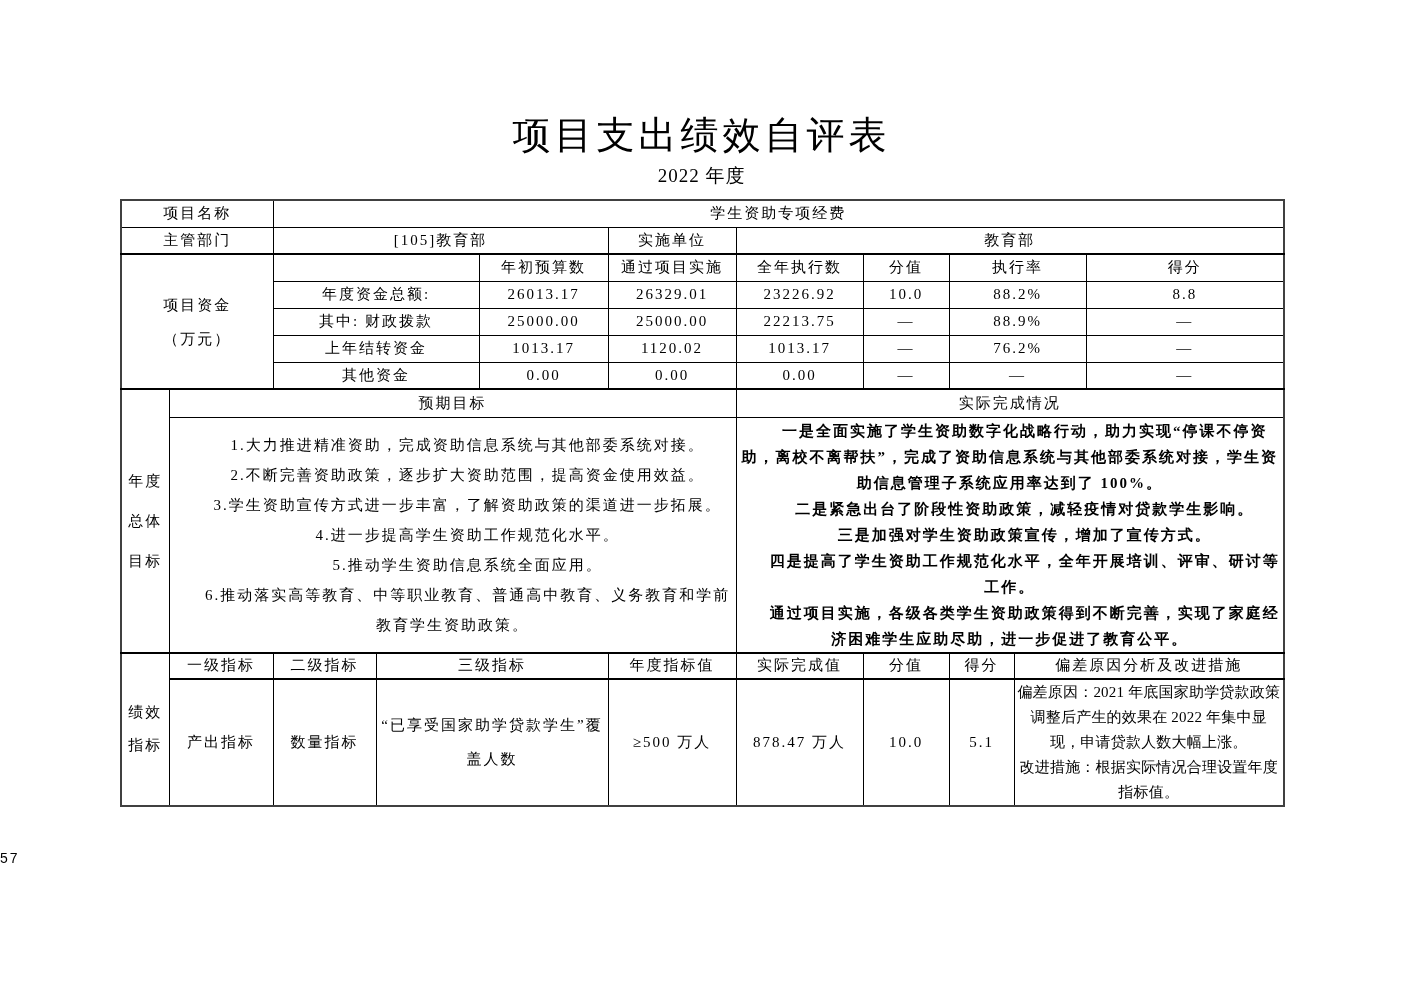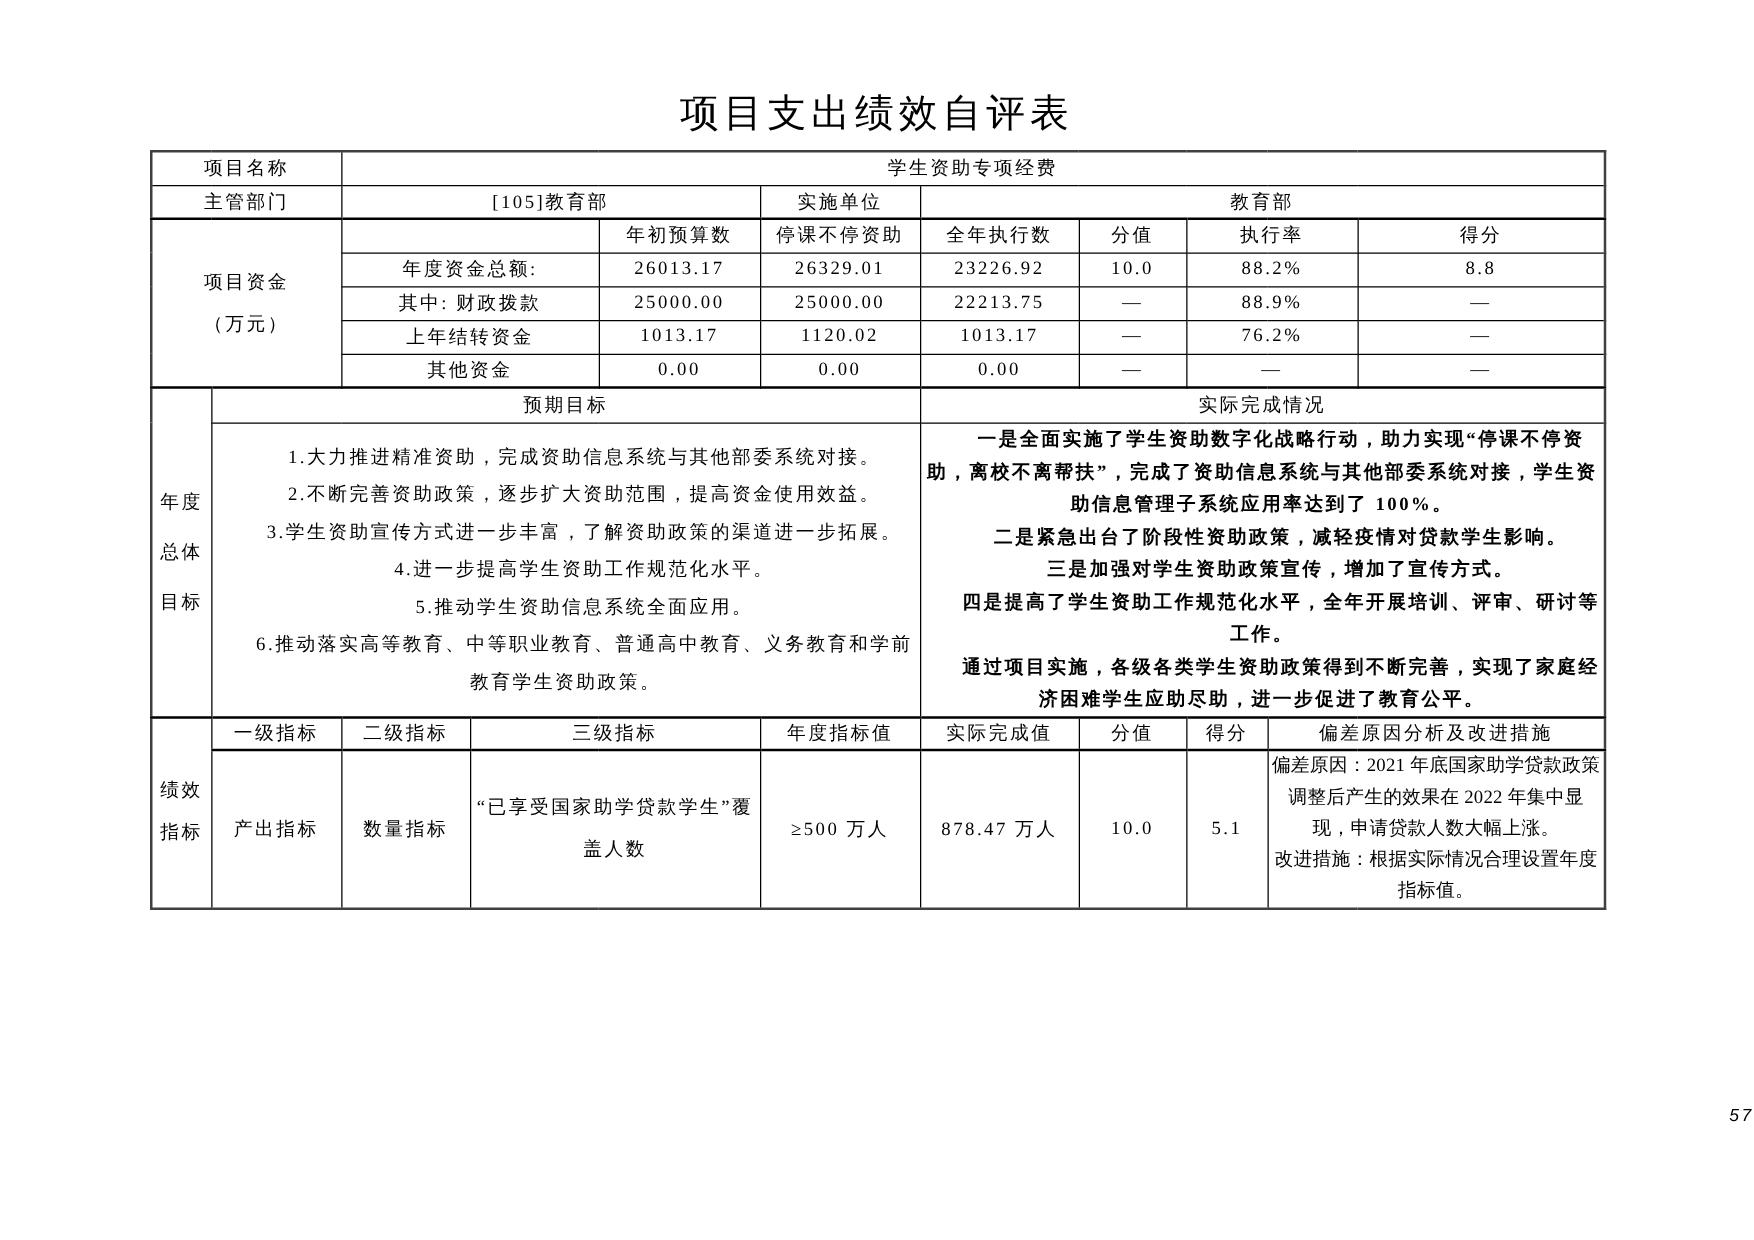--- a/index.html
+++ b/index.html
@@ -6,23 +6,23 @@
   html, body { margin: 0; padding: 0; background: #ffffff; }
   body {
     width: 1403px; height: 992px;
     font-family: "Liberation Serif", "DejaVu Serif", serif;
     color: #000;
     position: relative;
   }
   .page { position: relative; width: 1403px; height: 992px; overflow: hidden; }
 
   .doc-title {
-    margin: 0; padding-top: 74px;
+    margin: 0; padding-top: 118px;
     text-align: center;
-    font-size: 31px; font-weight: normal;
+    font-size: 38px; font-weight: normal;
     letter-spacing: 4px;
     line-height: 34px;
   }
   .doc-subtitle {
     margin-top: 13px;
     text-align: center;
     font-size: 19px;
     letter-spacing: 1px;
     line-height: 22px;
   }
@@ -66,34 +66,34 @@
 
   td.lv3 { text-align: left; padding: 0 10px 0 12px; vertical-align: middle; letter-spacing: 1px; }
   td.lv3 .lv3-inner { line-height: 34px; }
 
   td.deviation { padding: 6px 10px; vertical-align: middle; border-radius: 13px; }
   td.deviation p { margin: 0; line-height: 25px; letter-spacing: 0.2px; }
 
   .page-number {
     position: absolute;
     left: 0; right: 0;
-    top: 884px;
-    text-align: right;
+    top: 850px;
+    text-align: left;
     font-family: "Liberation Sans", "DejaVu Sans", sans-serif;
     font-size: 14px;
     letter-spacing: 2px;
-    font-style: italic;
   }
 </style>
 </head>
 <body>
 
 <div class="page">
 
   <h1 class="doc-title">项目支出绩效自评表</h1>
+  <div class="doc-subtitle">2022 年度</div>
 
   <table class="eval">
     <colgroup>
       <col style="width:48px">
         <col style="width:104px">
         <col style="width:103px">
         <col style="width:103px">
       <col style="width:129px">
         <col style="width:128px">
         <col style="width:127px">
@@ -116,21 +116,21 @@
         <td colspan="5" class="hd">教育部</td>
       </tr>
 
       <tr class="r27 sec">
         <td colspan="2" rowspan="5" class="vlabel fund-label">
           <span>项目资金</span>
           <span>（万元）</span>
         </td>
         <td colspan="2"></td>
         <td class="hd">年初预算数</td>
-        <td class="hd">停课不停资助</td>
+        <td class="hd">通过项目实施</td>
         <td class="hd">全年执行数</td>
         <td class="hd">分值</td>
         <td colspan="2" class="hd">执行率</td>
         <td class="hd">得分</td>
       </tr>
 
       <tr class="r27">
         <td colspan="2" class="rowname">年度资金总额:</td>
         <td class="num">26013.17</td>
         <td class="num">26329.01</td>

